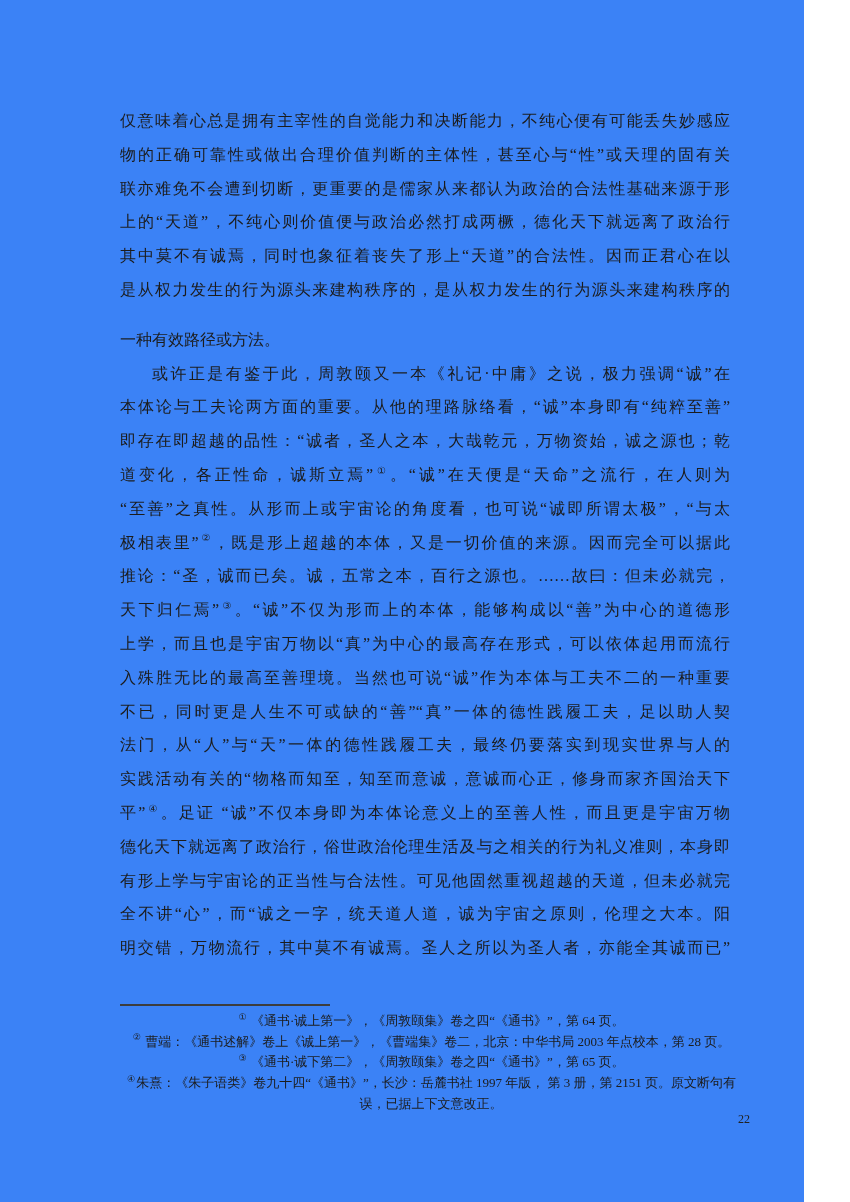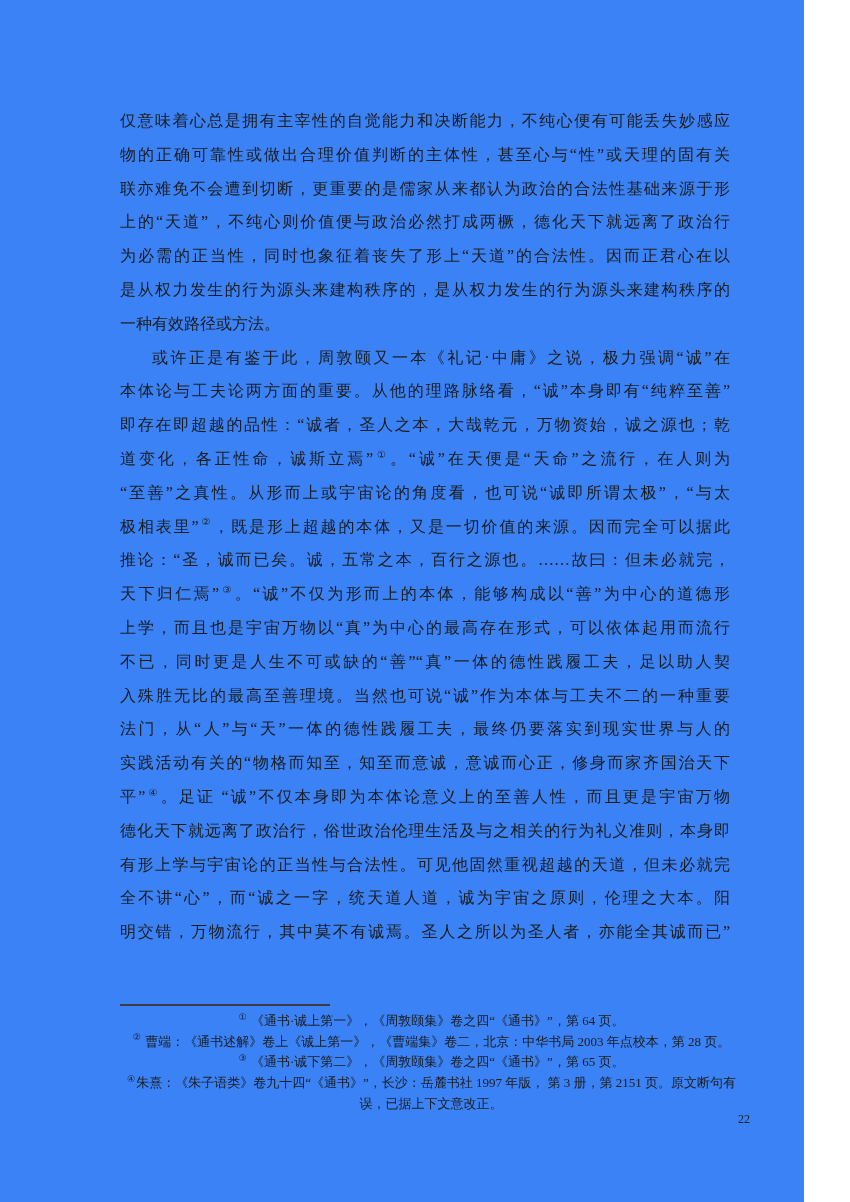--- a/index.html
+++ b/index.html
@@ -27,20 +27,21 @@
     height: 33.8px;
     line-height: 33.8px;
     text-align: justify;
     text-align-last: justify;
     text-justify: inter-ideograph;
     overflow: visible;
   }
   .bline.no-just {
     text-align: right;
     text-align-last: left;
+    margin-top: 16px;
   }
   .bline.indent {
     padding-left: 32px;
   }
   sup.fnref {
     font-size: 0.62em;
     vertical-align: super;
     line-height: 0;
     margin: 0 1px;
   }
@@ -79,36 +80,36 @@
 <body>
 
 <div class="page">
 
   <div class="body-text">
       <div>
         <div class="bline">仅意味着心总是拥有主宰性的自觉能力和决断能力，不纯心便有可能丢失妙感应</div>
         <div class="bline">物的正确可靠性或做出合理价值判断的主体性，甚至心与“性”或天理的固有关</div>
         <div class="bline">联亦难免不会遭到切断，更重要的是儒家从来都认为政治的合法性基础来源于形</div>
         <div class="bline">上的“天道”，不纯心则价值便与政治必然打成两橛，德化天下就远离了政治行</div>
-        <div class="bline">为必需的正当性，同时也象征着丧失了形上“天道”的合法性。因而正君心在以</div>
+        <div class="bline">其中莫不有诚焉，同时也象征着丧失了形上“天道”的合法性。因而正君心在以</div>
         <div class="bline">是从权力发生的行为源头来建构秩序的，是从权力发生的行为源头来建构秩序的</div>
         <div class="bline no-just">一种有效路径或方法。</div>
       </div>
       <div>
         <div class="bline indent">或许正是有鉴于此，周敦颐又一本《礼记·中庸》之说，极力强调“诚”在</div>
         <div class="bline">本体论与工夫论两方面的重要。从他的理路脉络看，“诚”本身即有“纯粹至善”</div>
         <div class="bline">即存在即超越的品性：“诚者，圣人之本，大哉乾元，万物资始，诚之源也；乾</div>
         <div class="bline">道变化，各正性命，诚斯立焉”<sup class="fnref">①</sup>。“诚”在天便是“天命”之流行，在人则为</div>
         <div class="bline">“至善”之真性。从形而上或宇宙论的角度看，也可说“诚即所谓太极”，“与太</div>
         <div class="bline">极相表里”<sup class="fnref">②</sup>，既是形上超越的本体，又是一切价值的来源。因而完全可以据此</div>
         <div class="bline">推论：“圣，诚而已矣。诚，五常之本，百行之源也。……故曰：但未必就完，</div>
         <div class="bline">天下归仁焉”<sup class="fnref">③</sup>。“诚”不仅为形而上的本体，能够构成以“善”为中心的道德形</div>
         <div class="bline">上学，而且也是宇宙万物以“真”为中心的最高存在形式，可以依体起用而流行</div>
+        <div class="bline">入殊胜无比的最高至善理境。当然也可说“诚”作为本体与工夫不二的一种重要</div>
         <div class="bline">不已，同时更是人生不可或缺的“善”“真”一体的德性践履工夫，足以助人契</div>
-        <div class="bline">入殊胜无比的最高至善理境。当然也可说“诚”作为本体与工夫不二的一种重要</div>
         <div class="bline">法门，从“人”与“天”一体的德性践履工夫，最终仍要落实到现实世界与人的</div>
         <div class="bline">实践活动有关的“物格而知至，知至而意诚，意诚而心正，修身而家齐国治天下</div>
         <div class="bline">平”<sup class="fnref">④</sup>。足证 “诚”不仅本身即为本体论意义上的至善人性，而且更是宇宙万物</div>
         <div class="bline">德化天下就远离了政治行，俗世政治伦理生活及与之相关的行为礼义准则，本身即</div>
         <div class="bline">有形上学与宇宙论的正当性与合法性。可见他固然重视超越的天道，但未必就完</div>
         <div class="bline">全不讲“心”，而“诚之一字，统天道人道，诚为宇宙之原则，伦理之大本。阳</div>
         <div class="bline">明交错，万物流行，其中莫不有诚焉。圣人之所以为圣人者，亦能全其诚而已”</div>
       </div>
     </div>
 

